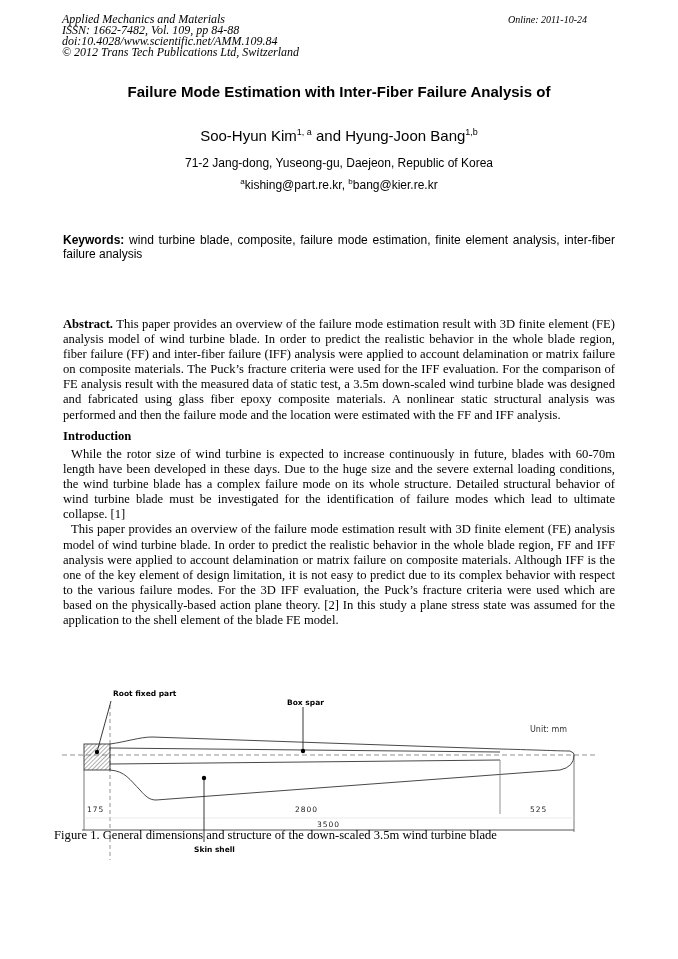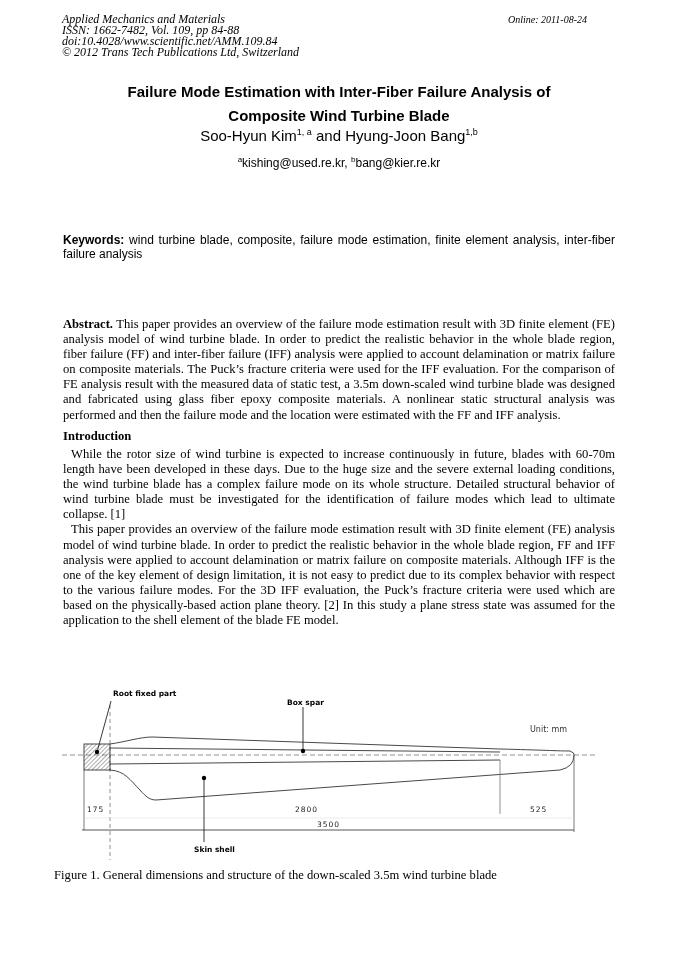--- a/index.html
+++ b/index.html
@@ -15,44 +15,44 @@
   .kw b { font-weight:bold; }
   .body { position:absolute; left:63px; width:552px; font-family:"Liberation Serif", serif; font-size:12.6px; line-height:15.1px; text-align:justify; }
   .abstract { top:280px;margin-top:37px; }
   .intro-h { position:absolute; left:63px; top:429px; font-family:"Liberation Serif", serif; font-weight:bold; font-size:12.6px; }
   .intro { top:447px; }
   .intro p { margin:0; text-indent:8px; }
   .fig { position:absolute; left:0; top:680px; width:549px; height:180px; }
   .flabel { position:absolute; font-family:"DejaVu Sans", sans-serif; font-size:7.5px; font-weight:bold; white-space:nowrap; }
   .fdim { position:absolute; font-family:"DejaVu Sans", sans-serif; font-size:7.5px; letter-spacing:1px; color:#222; white-space:nowrap; }
   .funit { position:absolute; font-family:"DejaVu Sans", sans-serif; font-size:8px; color:#333; white-space:nowrap; }
-  .caption { position:absolute; left:0; width:551px; top:868px; text-align:center; font-family:"Liberation Serif", serif; font-size:12.6px; }
+  .caption { position:absolute; left:0; width:551px; top:828px; text-align:center; font-family:"Liberation Serif", serif; font-size:12.6px; }
 </style>
 </head>
 <body>
 
 <div class="hdr">
   <div>Applied Mechanics and Materials</div>
   <div>ISSN: 1662-7482, Vol. 109, pp 84-88</div>
   <div>doi:10.4028/www.scientific.net/AMM.109.84</div>
   <div>© 2012 Trans Tech Publications Ltd, Switzerland</div>
 </div>
-<div class="hdr-right">Online: 2011-08-24</div>
+<div class="hdr-right">Online: 2011-10-24</div>
 
 <div class="title">
   <div>Failure Mode Estimation with Inter-Fiber Failure Analysis of</div>
-  <div>Composite Wind Turbine Blade</div>
 </div>
 
 <div class="authors">
   <span>Soo-Hyun Kim</span><sup>1, a</sup><span style="white-space:pre"> and </span><span>Hyung-Joon Bang</span><sup>1,b</sup>
 </div>
 
 <div class="affil">
-  <div><sup>a</sup><span style="white-space:pre">kishing@used.re.kr, </span><sup>b</sup><span>bang@kier.re.kr</span></div>
+  <div>71-2 Jang-dong, Yuseong-gu, Daejeon, Republic of Korea</div>
+  <div><sup>a</sup><span style="white-space:pre">kishing@part.re.kr, </span><sup>b</sup><span>bang@kier.re.kr</span></div>
 </div>
 
 <div class="kw"><b>Keywords:</b><span> wind turbine blade, composite, failure mode estimation, finite element analysis, inter-fiber failure analysis</span></div>
 
 <div class="body abstract"><b>Abstract.</b><span> This paper provides an overview of the failure mode estimation result with 3D finite element (FE) analysis model of wind turbine blade.  In order to predict the realistic behavior in the whole blade region, fiber failure (FF) and inter-fiber failure (IFF) analysis were applied to account delamination or matrix failure on composite materials. The Puck’s fracture criteria were used for the IFF evaluation. For the comparison of FE analysis result with the measured data of static test, a 3.5m down-scaled wind turbine blade was designed and fabricated using glass fiber epoxy composite materials. A nonlinear static structural analysis was performed and then the failure mode and the location were estimated with the FF and IFF analysis.</span></div>
 
 <div class="intro-h">Introduction</div>
 <div class="body intro">
   <p>While the rotor size of wind turbine is expected to increase continuously in future, blades with 60-70m length have been developed in these days. Due to the huge size and the severe external loading conditions, the wind turbine blade has a complex failure mode on its whole structure. Detailed structural behavior of wind turbine blade must be investigated for the identification of failure modes which lead to ultimate collapse. [1]</p>
   <p>This paper provides an overview of the failure mode estimation result with 3D finite element (FE) analysis model of wind turbine blade. In order to predict the realistic behavior in the whole blade region, FF and IFF analysis were applied to account delamination or matrix failure on composite materials. Although IFF is the one of the key element of design limitation, it is not easy to predict due to its complex behavior with respect to the various failure modes. For the 3D IFF evaluation, the Puck’s fracture criteria were used which are based on the physically-based action plane theory. [2] In this study a plane stress state was assumed for the application to the shell element of the blade FE model.</p>

